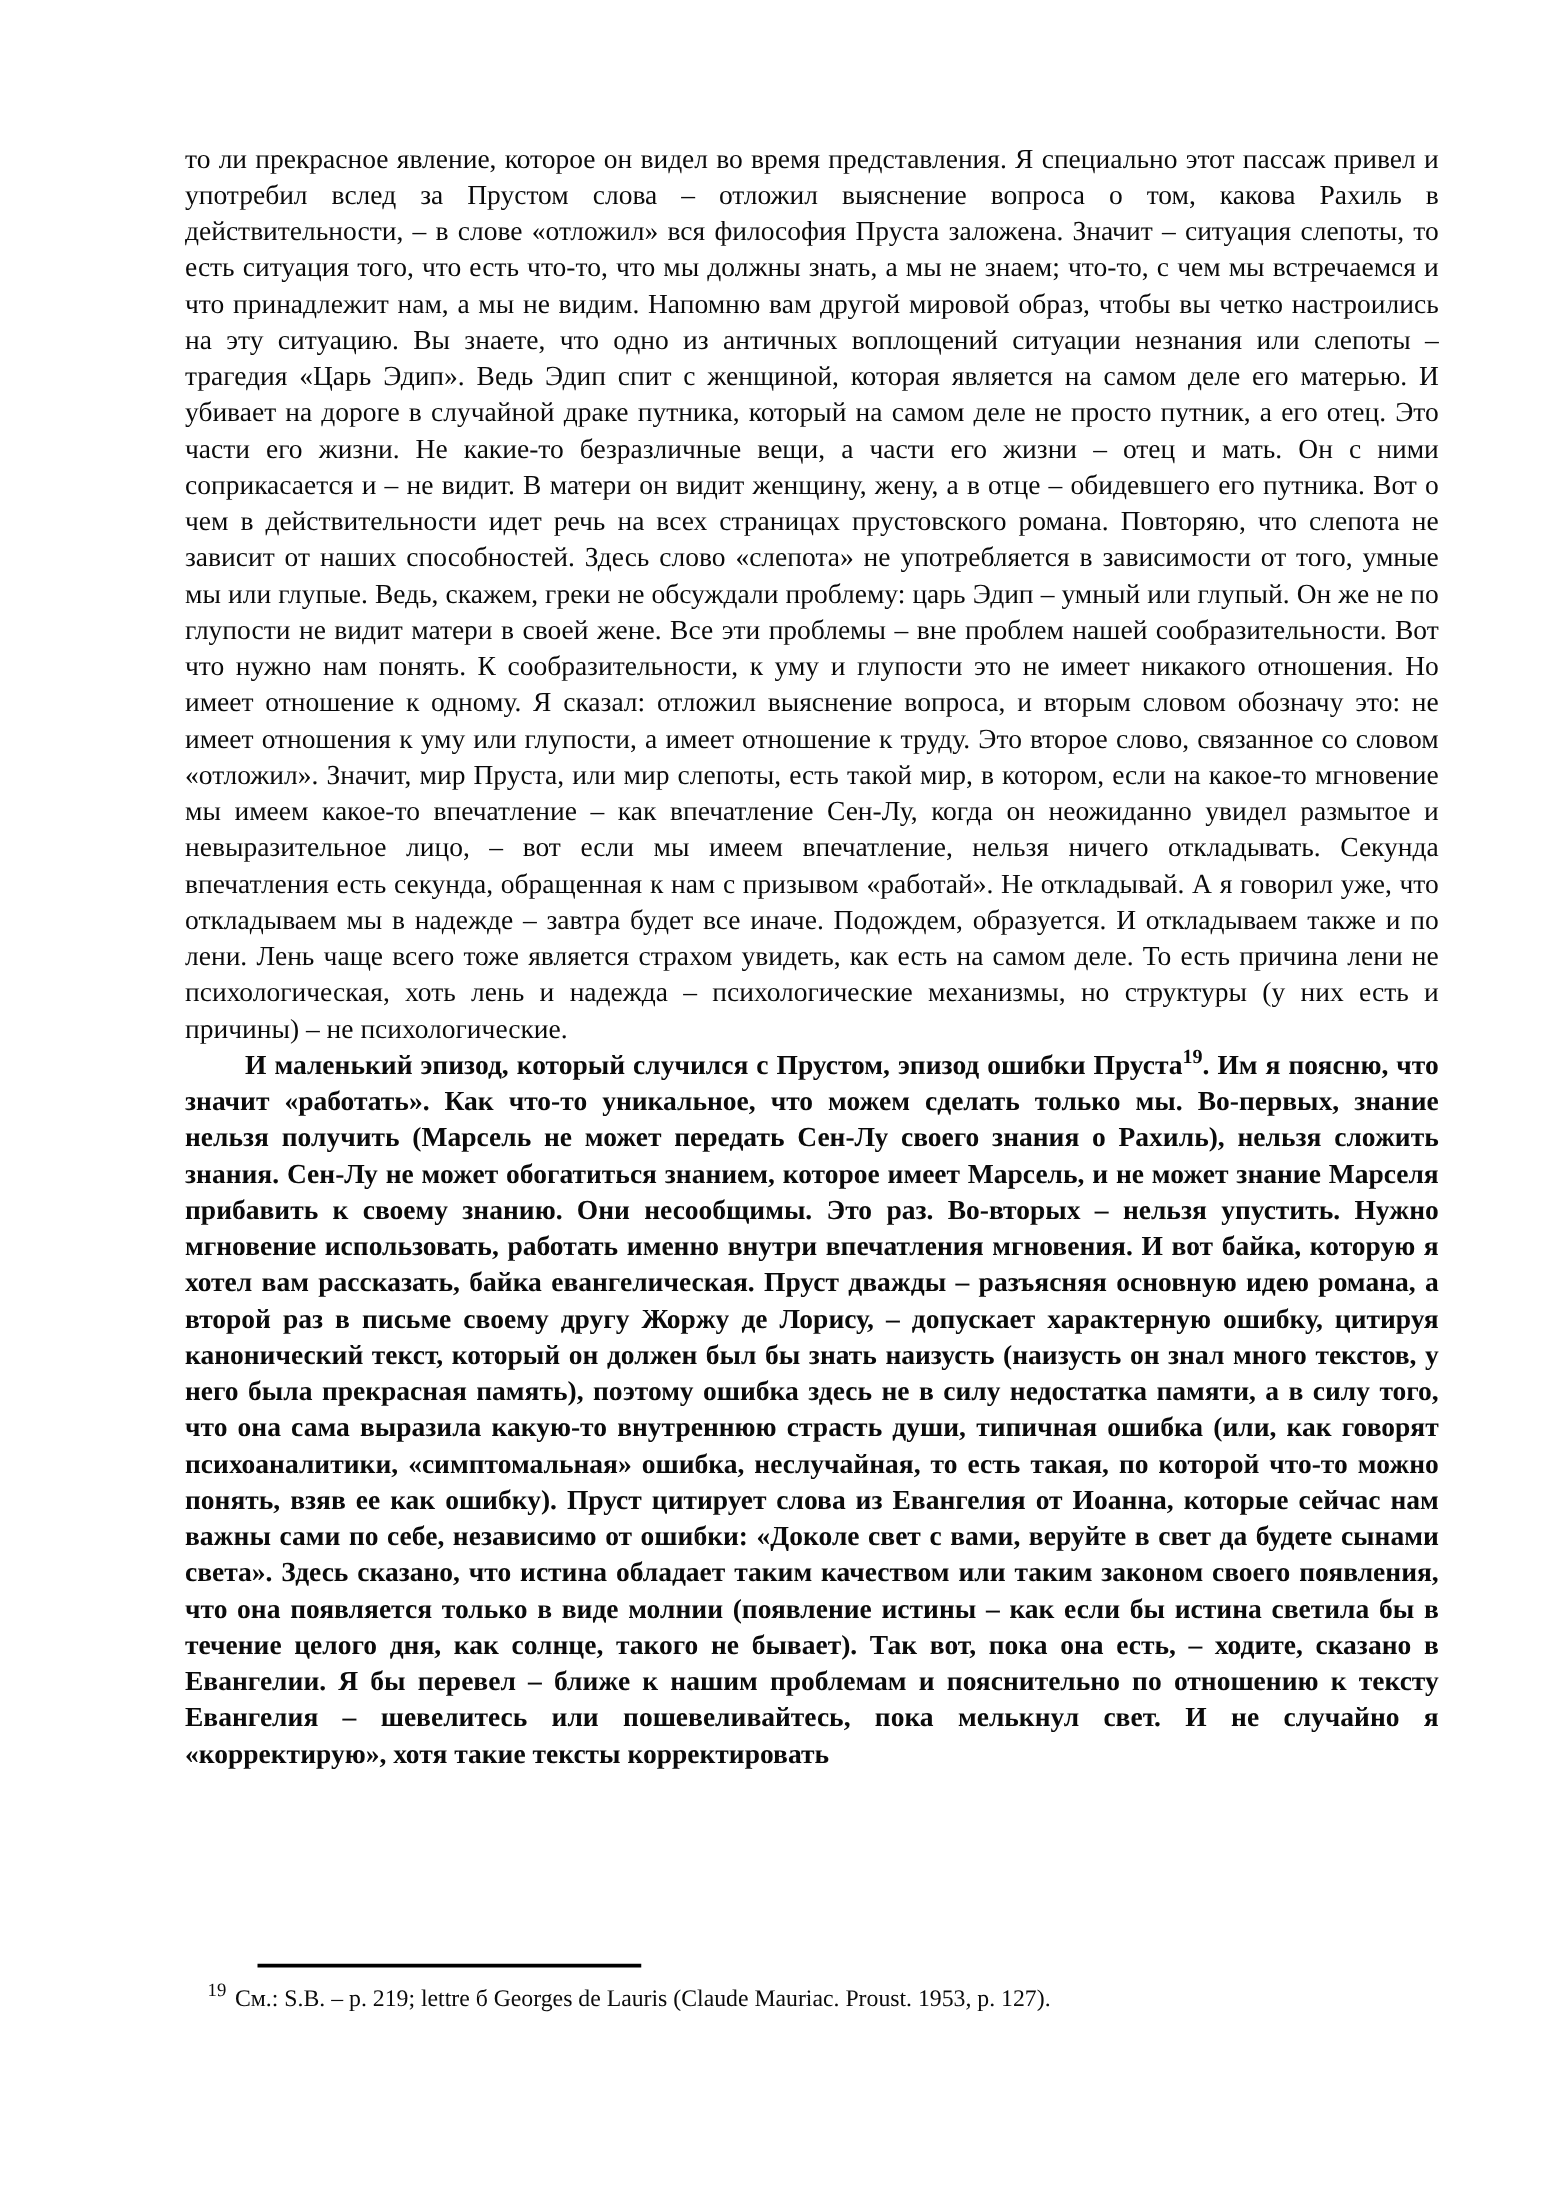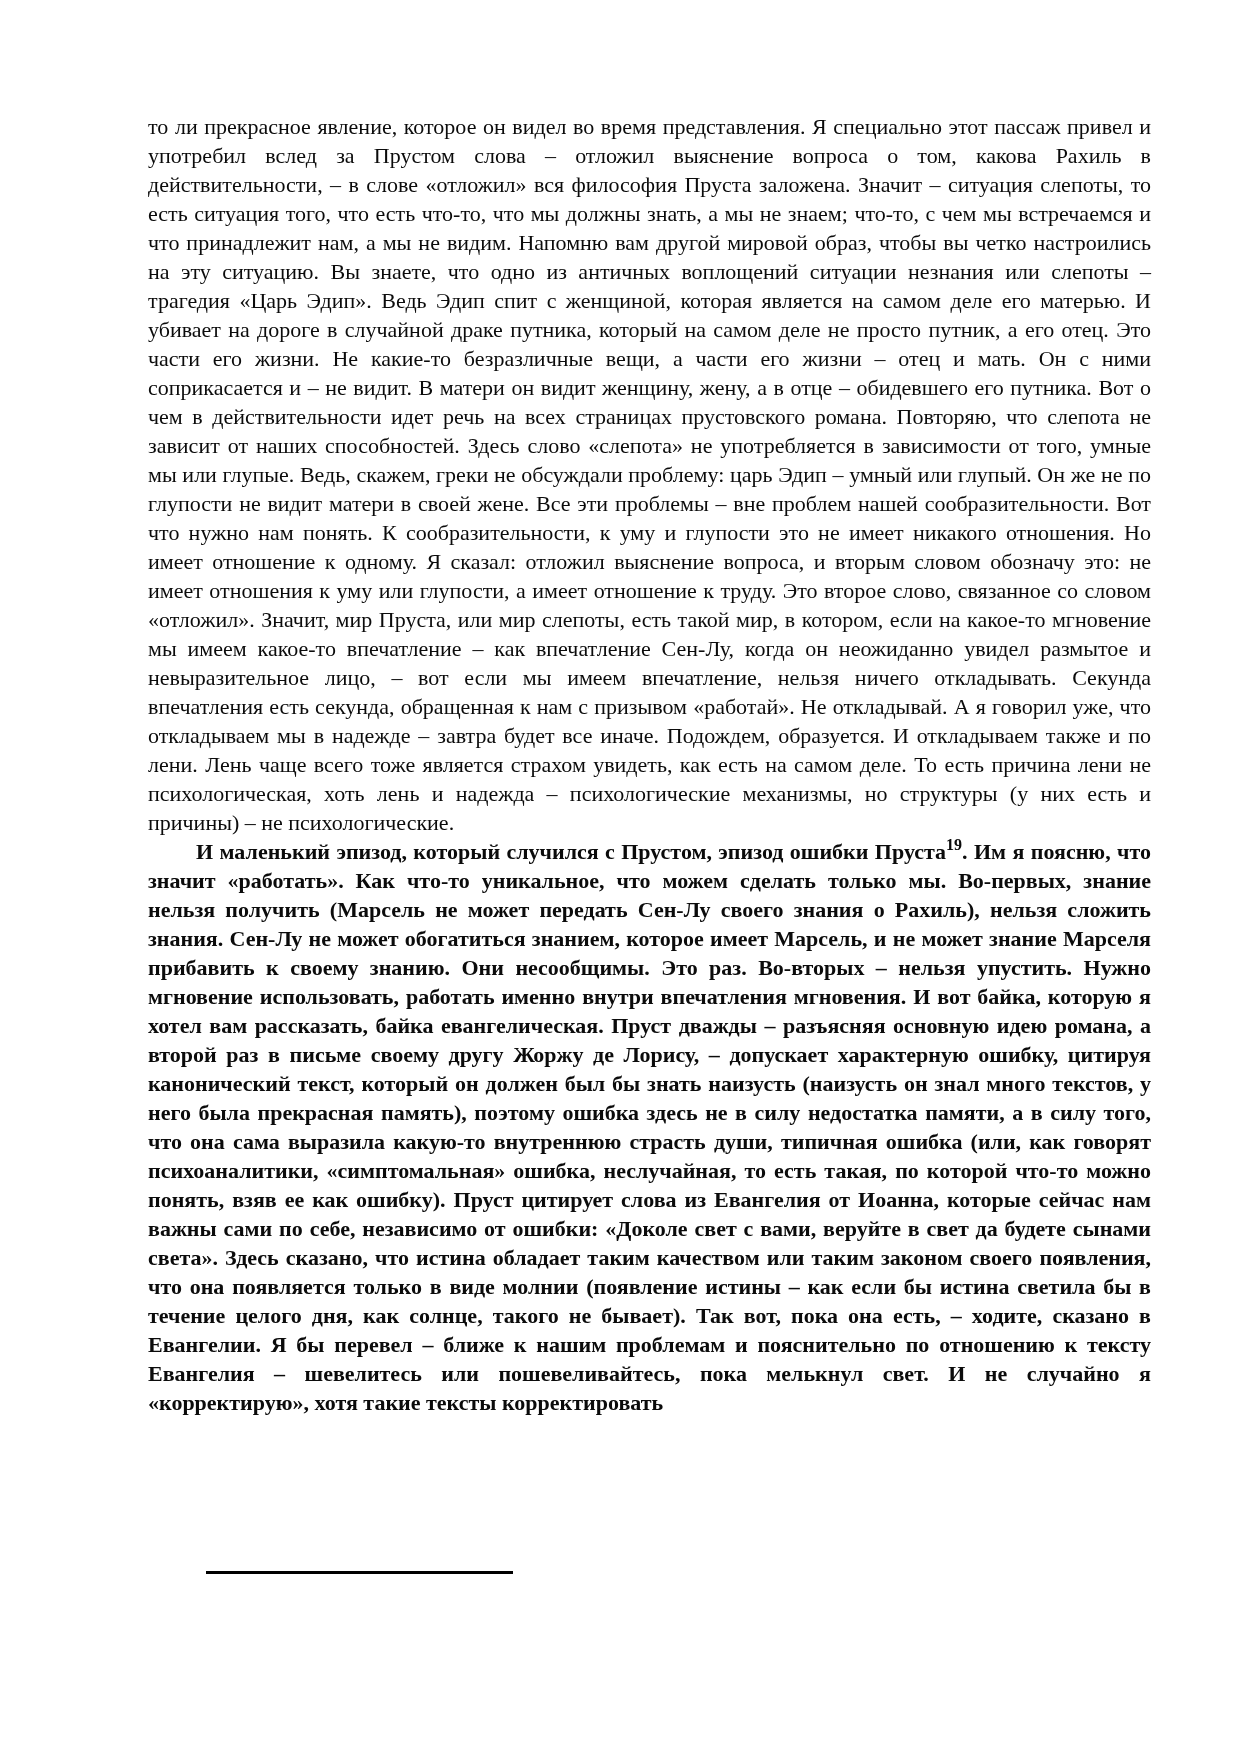--- a/index.html
+++ b/index.html
@@ -71,14 +71,15 @@
 
 <div class="page">
 
   <div class="body-text">
     <p>то ли прекрасное явление, которое он видел во время представления. Я специально этот пассаж привел и употребил вслед за Прустом слова – отложил выяснение вопроса о том, какова Рахиль в действительности, – в слове «отложил» вся философия Пруста заложена. Значит – ситуация слепоты, то есть ситуация того, что есть что-то, что мы должны знать, а мы не знаем; что-то, с чем мы встречаемся и что принадлежит нам, а мы не видим. Напомню вам другой мировой образ, чтобы вы четко настроились на эту ситуацию. Вы знаете, что одно из античных воплощений ситуации незнания или слепоты – трагедия «Царь Эдип». Ведь Эдип спит с женщиной, которая является на самом деле его матерью. И убивает на дороге в случайной драке путника, который на самом деле не просто путник, а его отец. Это части его жизни. Не какие-то безразличные вещи, а части его жизни – отец и мать. Он с ними соприкасается и – не видит. В матери он видит женщину, жену, а в отце – обидевшего его путника. Вот о чем в действительности идет речь на всех страницах прустовского романа. Повторяю, что слепота не зависит от наших способностей. Здесь слово «слепота» не употребляется в зависимости от того, умные мы или глупые. Ведь, скажем, греки не обсуждали проблему: царь Эдип – умный или глупый. Он же не по глупости не видит матери в своей жене. Все эти проблемы – вне проблем нашей сообразительности. Вот что нужно нам понять. К сообразительности, к уму и глупости это не имеет никакого отношения. Но имеет отношение к одному. Я сказал: отложил выяснение вопроса, и вторым словом обозначу это: не имеет отношения к уму или глупости, а имеет отношение к труду. Это второе слово, связанное со словом «отложил». Значит, мир Пруста, или мир слепоты, есть такой мир, в котором, если на какое-то мгновение мы имеем какое-то впечатление – как впечатление Сен-Лу, когда он неожиданно увидел размытое и невыразительное лицо, – вот если мы имеем впечатление, нельзя ничего откладывать. Секунда впечатления есть секунда, обращенная к нам с призывом «работай». Не откладывай. А я говорил уже, что откладываем мы в надежде – завтра будет все иначе. Подождем, образуется. И откладываем также и по лени. Лень чаще всего тоже является страхом увидеть, как есть на самом деле. То есть причина лени не психологическая, хоть лень и надежда – психологические механизмы, но структуры (у них есть и причины) – не психологические.</p>
     <p class="para-indent"><span>И маленький эпизод, который случился с Прустом, эпизод ошибки Пруста</span><sup class="fn-ref">19</sup><span>. Им я поясню, что значит «работать». Как что-то уникальное, что можем сделать только мы. Во-первых, знание нельзя получить (Марсель не может передать Сен-Лу своего знания о Рахиль), нельзя сложить знания. Сен-Лу не может обогатиться знанием, которое имеет Марсель, и не может знание Марселя прибавить к своему знанию. Они несообщимы. Это раз. Во-вторых – нельзя упустить. Нужно мгновение использовать, работать именно внутри впечатления мгновения. И вот байка, которую я хотел вам рассказать, байка евангелическая. Пруст дважды – разъясняя основную идею романа, а второй раз в письме своему другу Жоржу де Лорису, – допускает характерную ошибку, цитируя канонический текст, который он должен был бы знать наизусть (наизусть он знал много текстов, у него была прекрасная память), поэтому ошибка здесь не в силу недостатка памяти, а в силу того, что она сама выразила какую-то внутреннюю страсть души, типичная ошибка (или, как говорят психоаналитики, «симптомальная» ошибка, неслучайная, то есть такая, по которой что-то можно понять, взяв ее как ошибку). Пруст цитирует слова из Евангелия от Иоанна, которые сейчас нам важны сами по себе, независимо от ошибки: «Доколе свет с вами, веруйте в свет да будете сынами света». Здесь сказано, что истина обладает таким качеством или таким законом своего появления, что она появляется только в виде молнии (появление истины – как если бы истина светила бы в течение целого дня, как солнце, такого не бывает). Так вот, пока она есть, – ходите, сказано в Евангелии. Я бы перевел – ближе к нашим проблемам и пояснительно по отношению к тексту Евангелия – шевелитесь или пошевеливайтесь, пока мелькнул свет. И не случайно я «корректирую», хотя такие тексты корректировать</span></p>
   </div>
 
   <div class="footnote-sep"></div>
 
+  <div class="footnote"><sup class="fn-marker">19</sup><span>См.: S.B. – p. 219; lettre б Georges de Lauris (Claude Mauriac. Proust. 1953, p. 127).</span></div>
 
 </div>
 
 </body></html>

